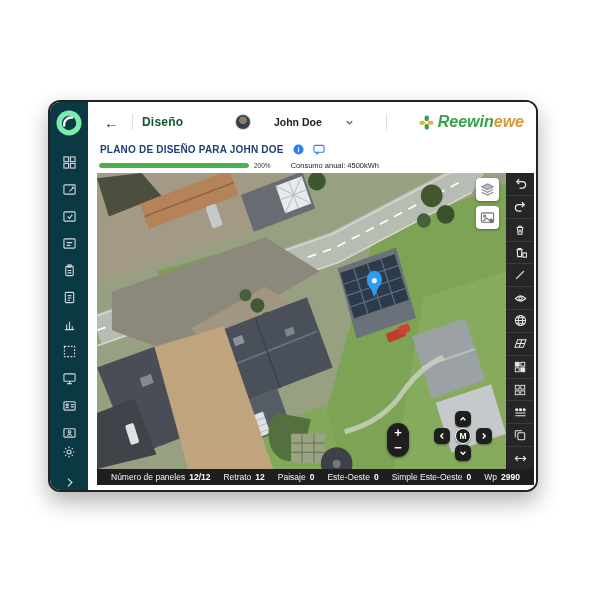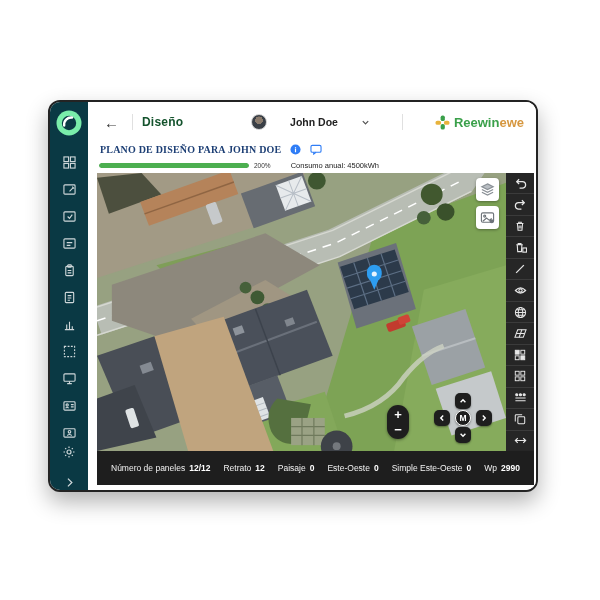--- a/index.html
+++ b/index.html
@@ -25,24 +25,24 @@
 
   .header { height:40px; display:flex; align-items:center; padding:0 12px; background:#fff; }
   .back-btn { font-size:15px; color:#333; cursor:pointer; line-height:1; padding:2px 4px; }
   .v-div { width:1px; height:16px; background:#e0e0e0; margin:0 9px; }
   .title { font-size:12px; font-weight:bold; color:#14532d; letter-spacing:.2px; }
   .header-right { margin-left:auto; display:flex; align-items:center; gap:23px; }
   .avatar { width:16px; height:16px; border-radius:50%; background:radial-gradient(circle at 50% 38%, #8a7b6d 0 34%, #3a3f46 35% 100%); border:1px solid #cfcfcf; }
   .user-name { font-size:10.5px; font-weight:bold; color:#222; }
   .caret { color:#555; display:flex; }
   .brand { display:flex; align-items:center; gap:4px; }
-  .brand-text { font-size:13px; font-weight:bold; }
+  .brand-text { font-size:16px; font-weight:bold; font-style:italic; }
 
   .plan-row { display:flex; align-items:center; gap:9px; padding:2px 12px 4px 12px; }
-  .plan-title { font-size:10px; font-weight:bold; color:#1d3f75; letter-spacing:.2px;font-family:Liberation Serif, serif; }
+  .plan-title { font-size:10px; font-weight:bold; color:#1d3f75; letter-spacing:.2px; }
   .blue-ic { display:flex; cursor:pointer; }
 
   .map-zone { flex:1; display:flex; flex-direction:column; margin:0 2px 5px 9px; min-height:0; }
   .progress-row { height:14px; display:flex; align-items:center; background:#fff; padding:1px 2px 3px 2px; }
   .pbar { width:150px; height:5px; border-radius:3px; background:#e4e4e4; overflow:hidden; }
   .pbar-fill { height:100%; width:100%; background:#4caf50; border-radius:3px; }
   .pct { font-size:6.5px; color:#333; margin-left:5px; }
   .consumo { font-size:7.5px; color:#222; margin-left:20px; }
 
   .map-wrap { flex:1; display:flex; position:relative; min-height:0; }
@@ -61,21 +61,21 @@
   .dbtn.up    { left:25px; top:0; }
   .dbtn.down  { left:25px; bottom:0; }
   .dbtn.left  { left:4px;  top:17px; }
   .dbtn.right { right:4px; top:17px; }
   .dbtn.center{ left:25px; top:17px; border-radius:50%; border:1.5px solid #fff; font-size:8.5px; font-weight:bold; }
 
   .tools { width:28px; background:#262626; flex:0 0 28px; display:flex; flex-direction:column; }
   .tbtn { flex:1; display:flex; align-items:center; justify-content:center; border-bottom:1px solid #3b3b3b; color:#e6e6e6; cursor:pointer; }
   .tbtn:last-child { border-bottom:none; }
 
-  .stats-bar { height:34px; background:#1e1e1e; display:flex; align-items:center; justify-content:space-between; padding:0 14px; }
+  .stats-bar { height:16px; background:#1e1e1e; display:flex; align-items:center; justify-content:space-between; padding:0 14px; }
   .stat { display:flex; align-items:baseline; gap:4px; white-space:nowrap; }
   .stat .lbl { color:#f2f2f2; font-size:8.5px; }
   .stat .val { color:#ffffff; font-size:8.5px; font-weight:bold; }
 </style>
 </head>
 <body>
 
 <div class="window">
 
   <div class="sidebar">

